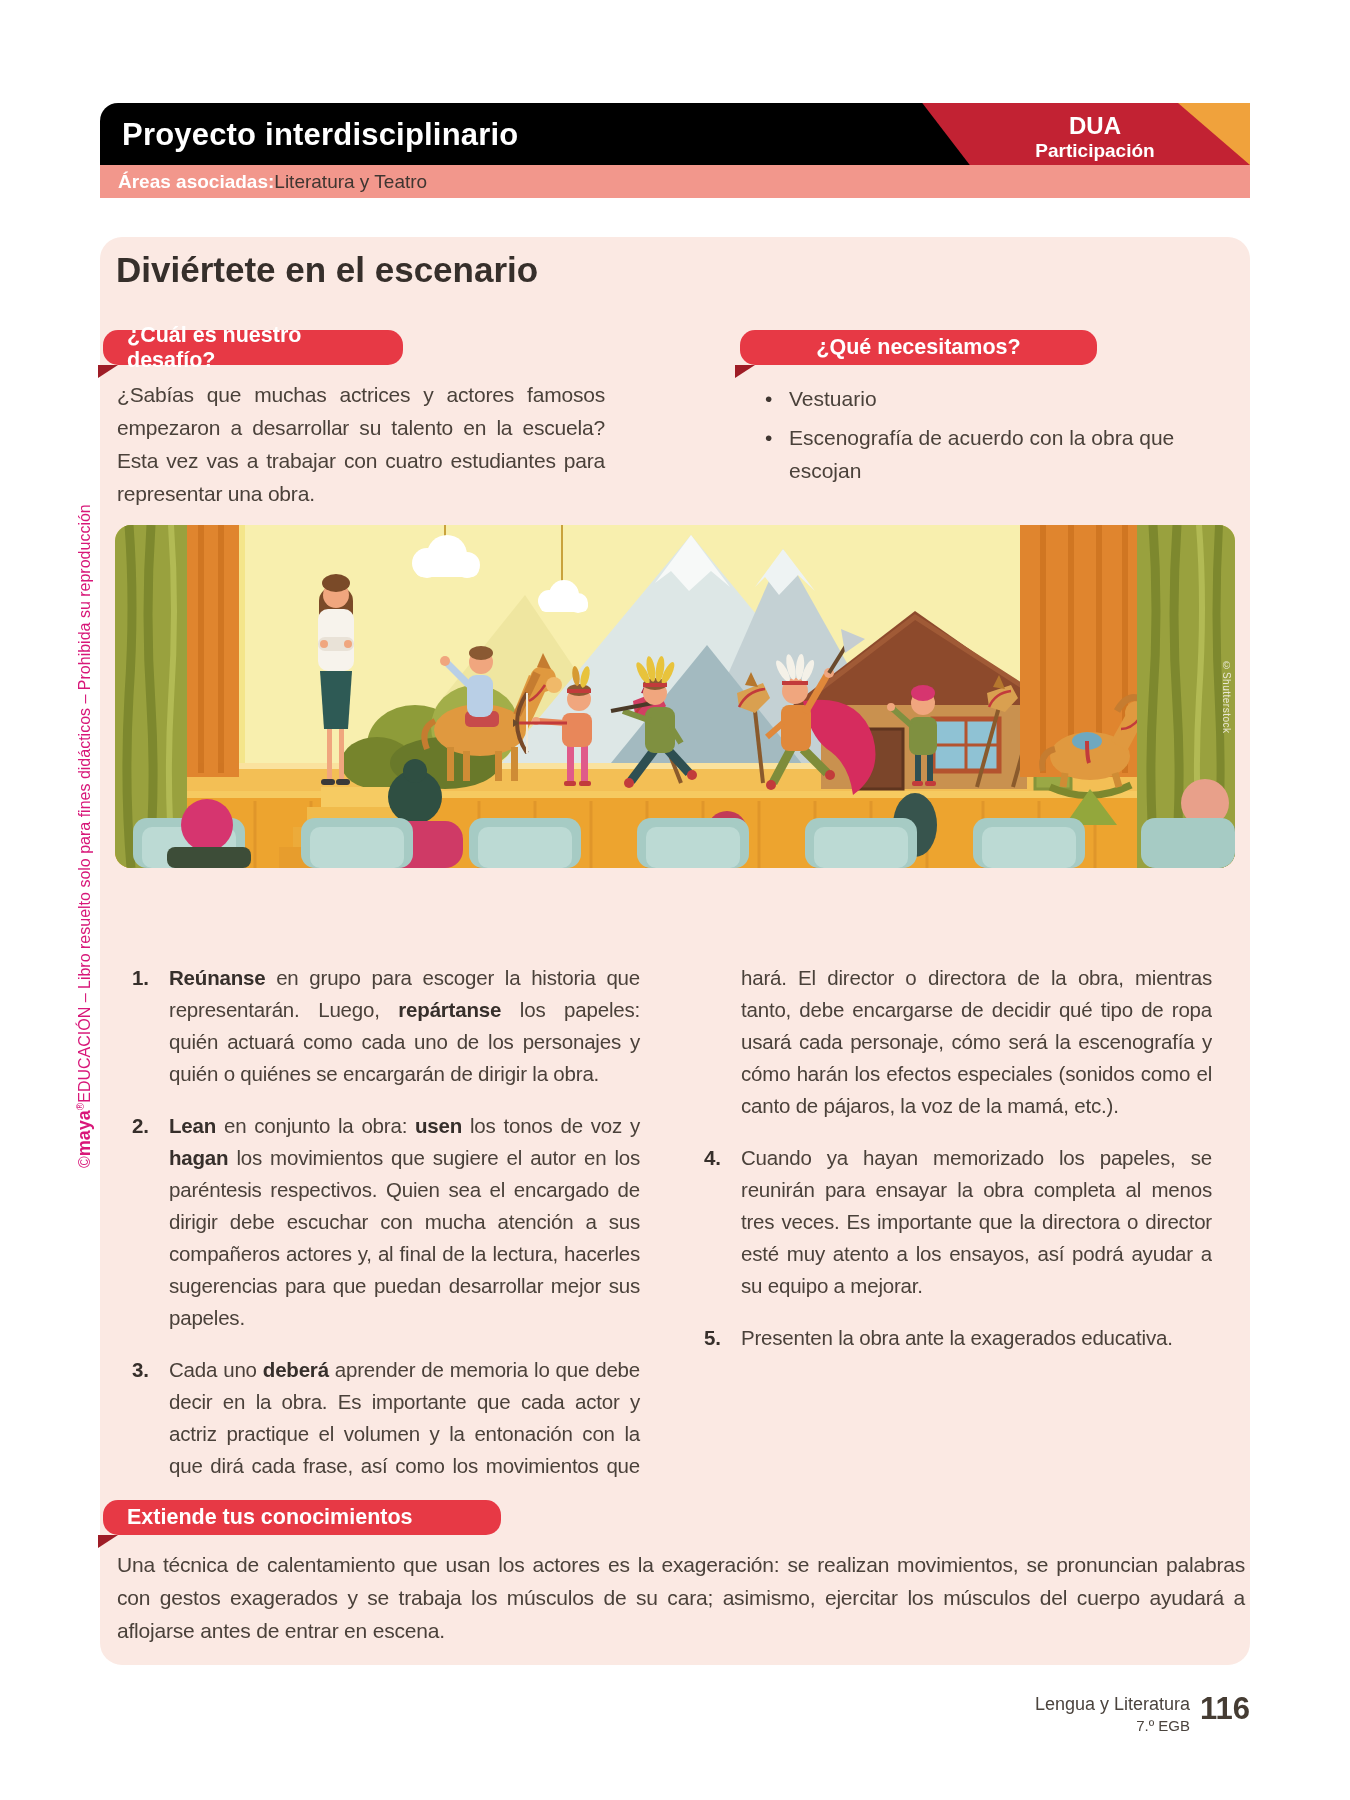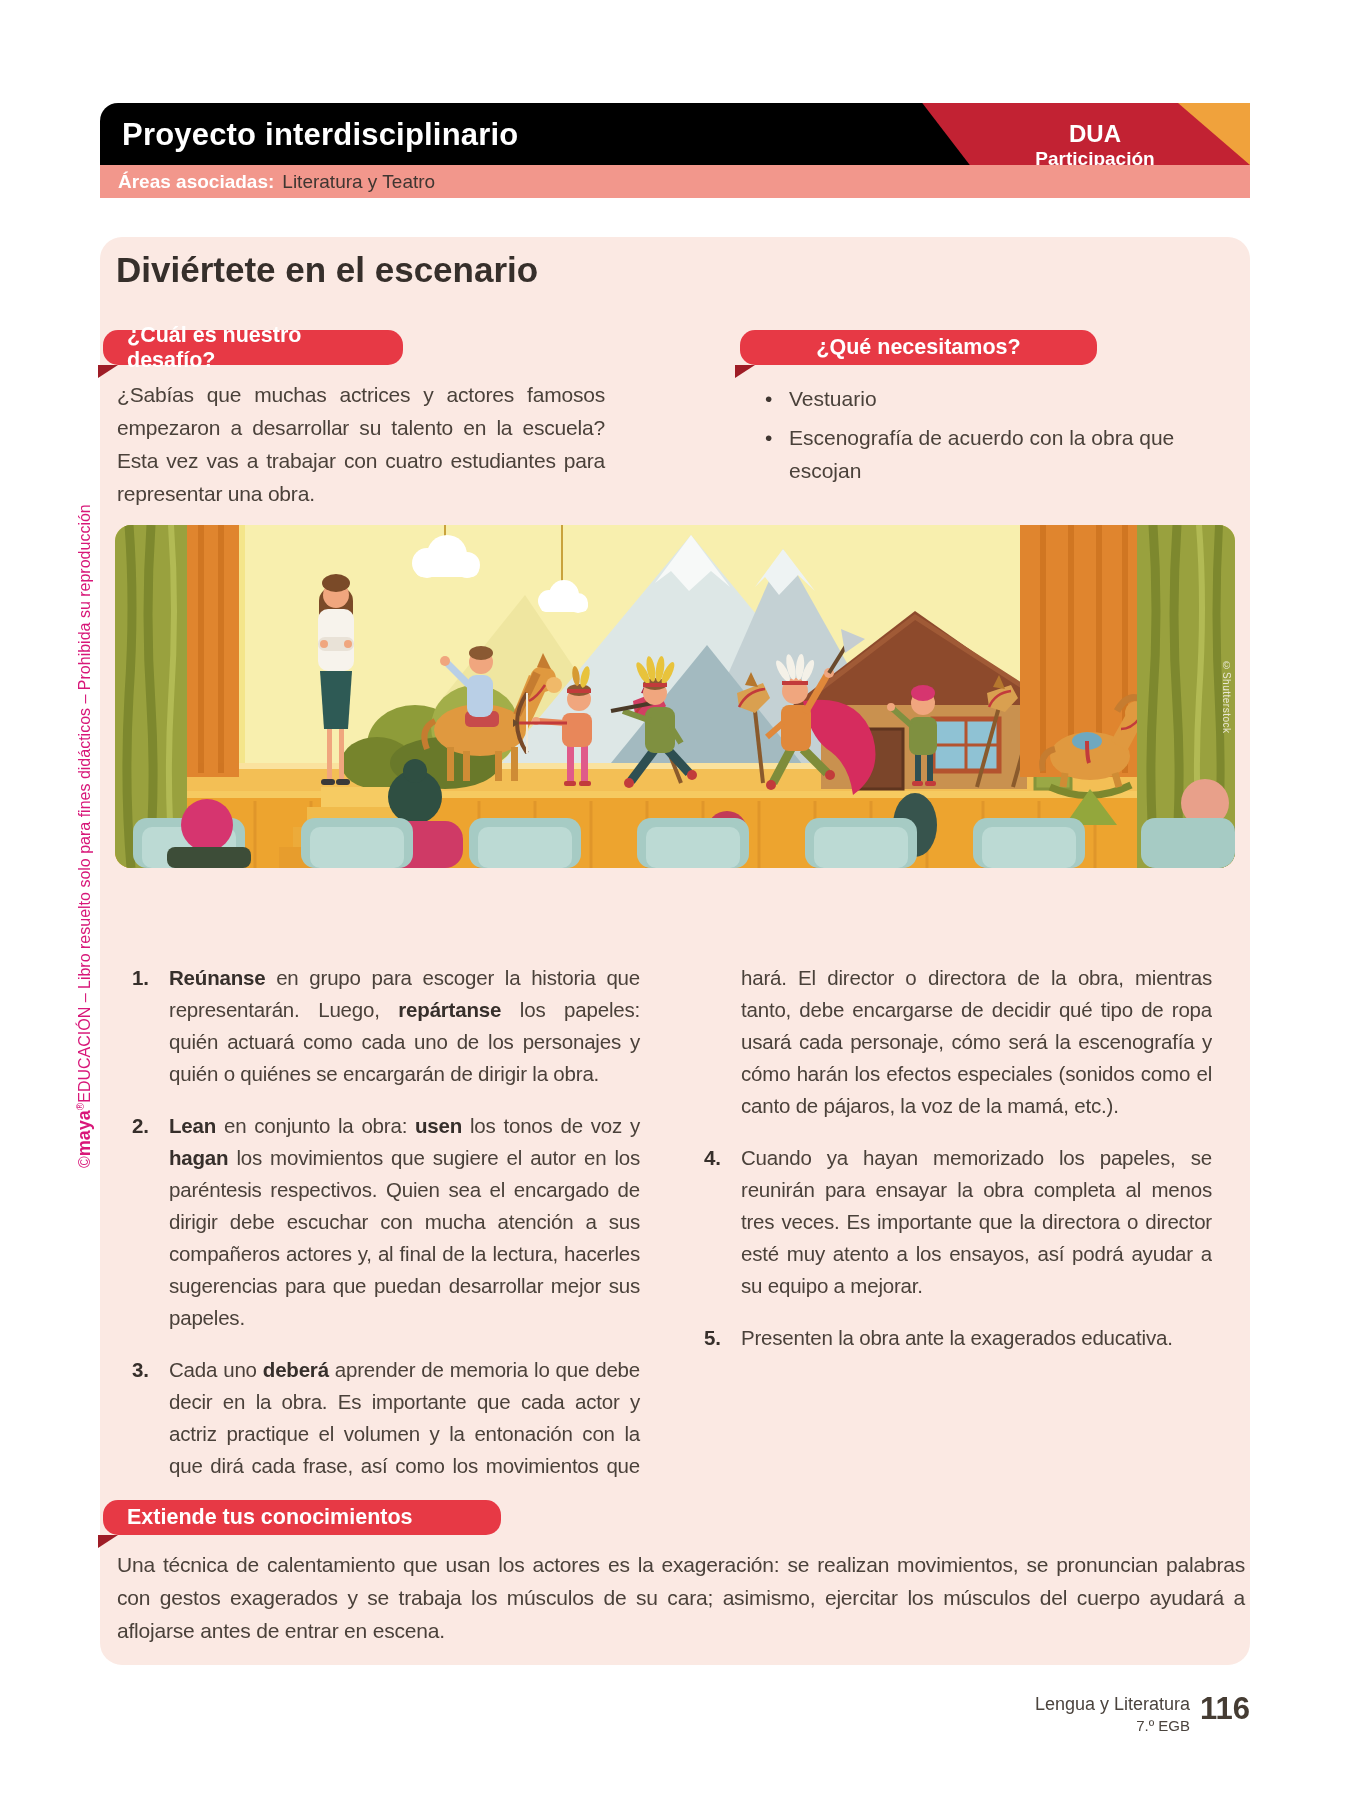--- a/index.html
+++ b/index.html
@@ -7,25 +7,25 @@
   }
   html,body{margin:0;padding:0;background:#ffffff;}
   body{font-family:"Liberation Sans",sans-serif;color:#494039;}
   .page{position:relative;width:1350px;height:1800px;background:#ffffff;overflow:hidden;}
 
   
   .header{position:absolute;left:100px;top:90px;width:1150px;height:75px;background:#000000;border-top-left-radius:18px;overflow:hidden;margin-top:13px;}
   .header-dark{position:absolute;inset:0;background:#c22233;clip-path:polygon(71.5% 0,100% 0,100% 100%,76.5% 100%);}
   .header-corner{position:absolute;right:0;top:0;width:72px;height:62px;background:#f0a23c;clip-path:polygon(0 0,100% 0,100% 100%);}
   .header-title{position:absolute;left:22px;top:14px;font-size:31px;font-weight:bold;color:#ffffff;letter-spacing:.2px;}
-  .dua{position:absolute;right:80px;top:17px;width:150px;text-align:center;color:#ffffff;line-height:1.15;}
+  .dua{position:absolute;right:80px;top:9px;width:150px;text-align:center;color:#ffffff;line-height:1.15;}
   .dua-1{font-size:24px;font-weight:bold;}
   .dua-2{font-size:19px;font-weight:bold;}
   .areas{position:absolute;left:100px;top:165px;width:1150px;height:33px;background:#f2978c;display:flex;align-items:center;padding-left:18px;box-sizing:border-box;font-size:19px;}
-  .areas b{color:#ffffff;font-weight:bold;margin-right:8px;}
+  .areas b{color:#ffffff;font-weight:bold;}
   .areas span{color:#3f3631;}
 
   
   .card{position:absolute;left:100px;top:237px;width:1150px;height:1428px;background:#fbe9e3;border-radius:22px;}
   .page-title{position:absolute;left:116px;top:250px;font-size:35px;font-weight:bold;color:#362f2b;}
 
   
   .pill{position:absolute;height:35px;background:#e73945;border-radius:15px;color:#ffffff;font-size:21.5px;font-weight:bold;display:flex;align-items:center;padding:0 24px;box-sizing:border-box;}
   .pill::after{content:"";position:absolute;left:-5px;bottom:-13px;width:0;height:0;border-style:solid;border-width:13px 20px 0 0;border-color:#9e1c26 transparent transparent transparent;}
   .pill-challenge{left:103px;top:330px;width:300px;}

